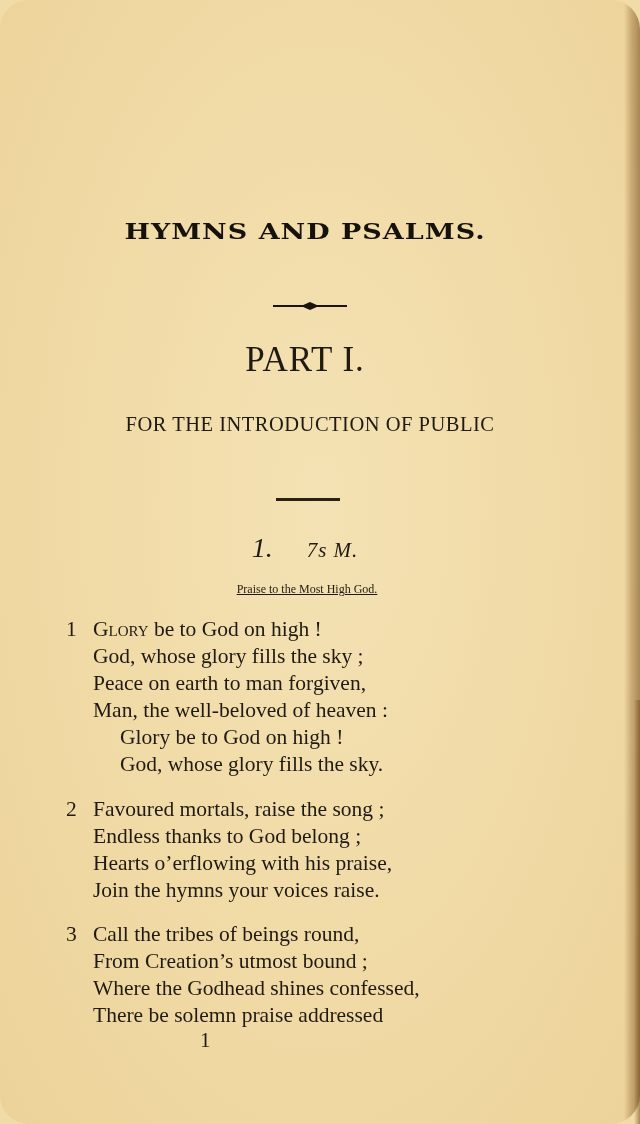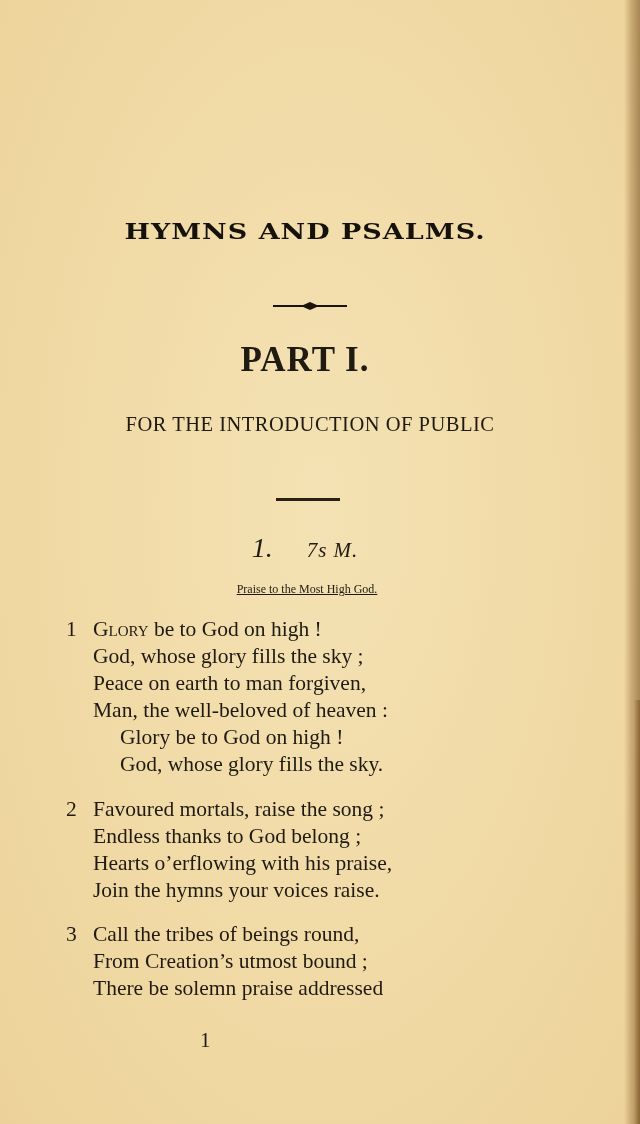--- a/index.html
+++ b/index.html
@@ -8,37 +8,38 @@
     background: #f1dca8;
     font-family: "Liberation Serif", "DejaVu Serif", serif;
     color: #1f1a12;
     position: relative;
   }
   .page {
     position: absolute; left: 0; top: 0; width: 640px; height: 1124px;
     background:
       linear-gradient(90deg, rgba(0,0,0,0) 0%, rgba(0,0,0,0) 97.5%, rgba(140,95,40,0.35) 98.6%, rgba(110,70,25,0.55) 100%),
       radial-gradient(ellipse at 50% 45%, #f4e2b4 0%, #f0d9a4 60%, #ecd29a 100%);
+    border-radius: 29px;
   }
   .edge-shadow {
     position: absolute; right: 0; top: 700px; width: 6px; height: 424px;
     background: linear-gradient(90deg, rgba(150,100,40,0), rgba(120,80,30,0.6));
   }
   .book-title {
     position: absolute; top: 216px; left: 0; width: 610px; text-align: center;
     font-family: "DejaVu Serif", serif; font-weight: 900;
     font-size: 27px; letter-spacing: 1px; transform: scaleY(0.82);
     color: #15110b;
   }
   .ornament {
     position: absolute; top: 300px; left: 273px; width: 74px; height: 12px;
   }
   .part-title {
     position: absolute; top: 340px; left: 0; width: 610px; text-align: center;
-    font-weight: bold; font-size: 35px; letter-spacing: 1px;
+    font-weight: normal; font-size: 35px; letter-spacing: 1px;
   }
   .part-subtitle {
     position: absolute; top: 410px; left: 60px; width: 500px; text-align: center;
     font-size: 20.5px; line-height: 28px; letter-spacing: 0.5px;
   }
   .rule {
     position: absolute; top: 498px; left: 276px; width: 64px; height: 3px;
     background: #2a2115;
   }
   .hymn-header {
@@ -109,17 +110,18 @@
     <span class="line">Endless thanks to God belong ;</span>
     <span class="line">Hearts o’erflowing with his praise,</span>
     <span class="line">Join the hymns your voices raise.</span>
   </div>
 
   <div class="stanza s3">
     <span class="line">
       <span class="vnum">3</span><span>Call the tribes of beings round,</span>
     </span>
     <span class="line">From Creation’s utmost bound ;</span>
+    <span class="line">Where the Godhead shines confessed,</span>
     <span class="line">There be solemn praise addressed</span>
   </div>
 
   <div class="sig">1</div>
 </div>
 
 </body></html>

